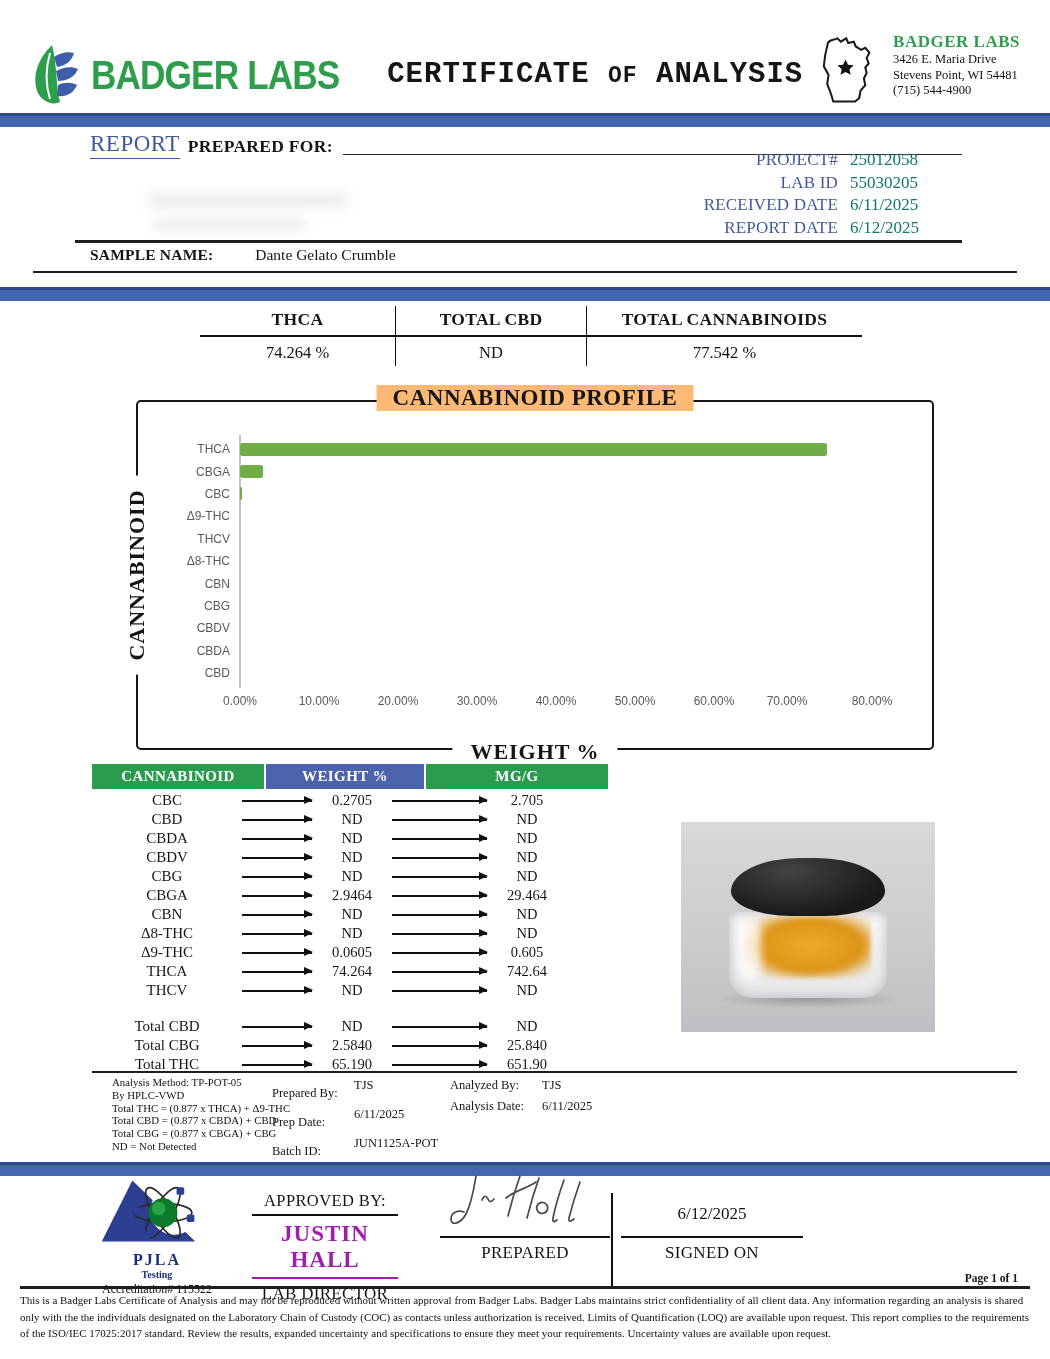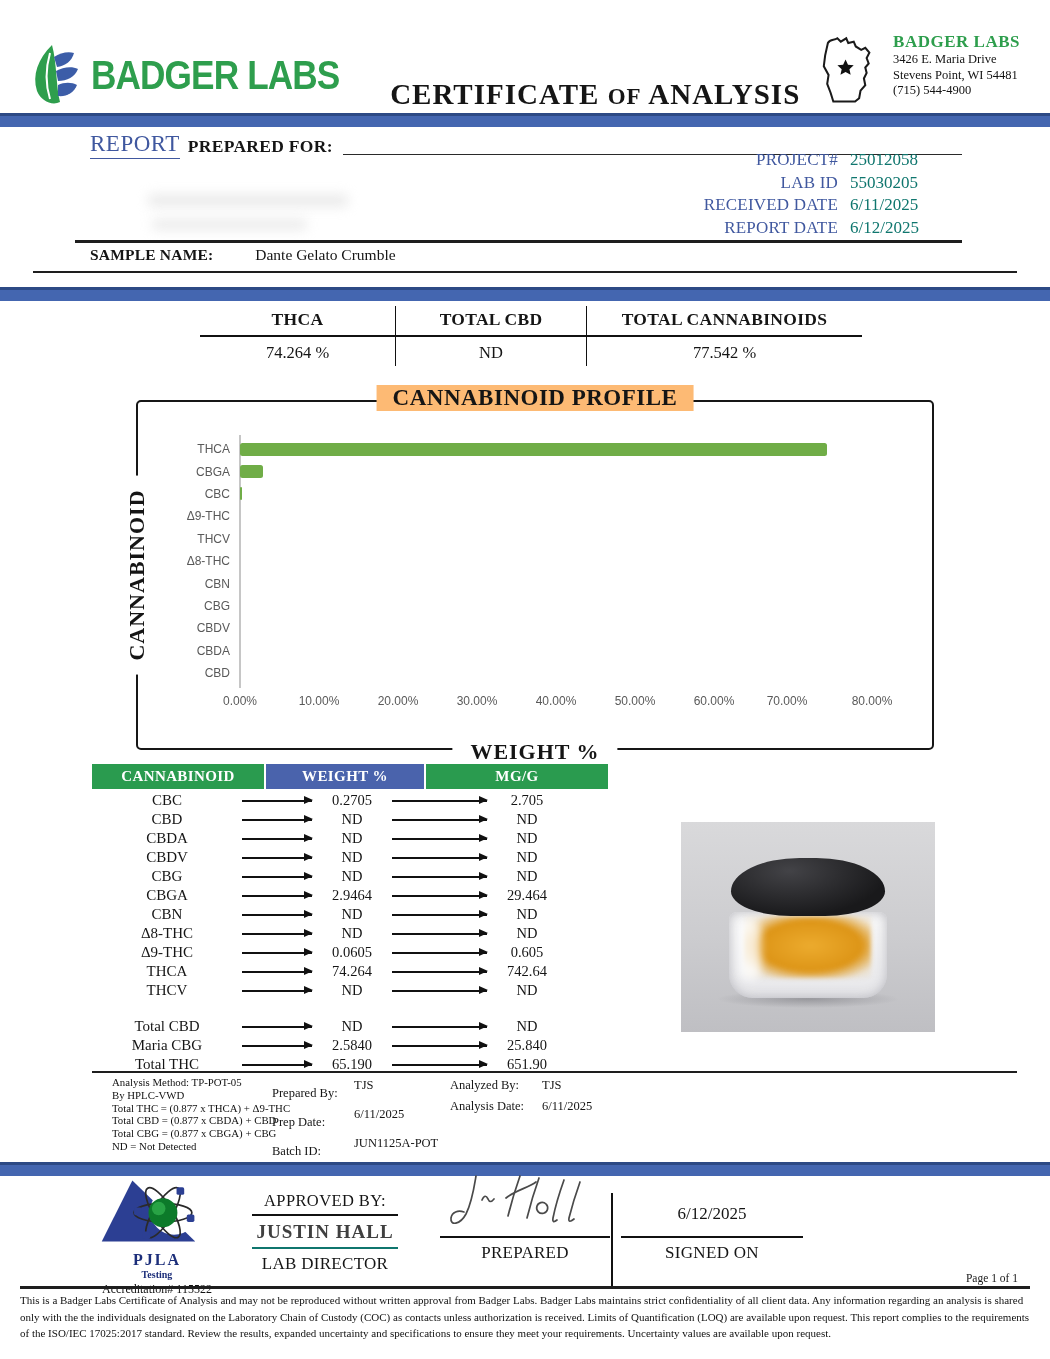--- a/index.html
+++ b/index.html
@@ -4,21 +4,21 @@
 <style>
   html,body{margin:0;padding:0;background:#fff;}
   .page{position:relative;width:1050px;height:1359px;background:#fff;overflow:hidden;
         font-family:"Liberation Serif",serif;color:#151515;}
 
   
   .hdr{position:absolute;top:26px;left:30px;width:990px;height:88px;display:flex;justify-content:space-between;}
   .logo-left{display:flex;align-items:center;gap:9px;margin-top:10px;}
   .logo-word{font-family:"Liberation Sans",sans-serif;font-weight:bold;font-size:40px;
              color:#2e9e4d;letter-spacing:-1px;transform:scaleX(.88);transform-origin:left;white-space:nowrap;}
-  .coa-title{margin-top:52px;font-family:Liberation Serif, serif;font-weight:bold;font-size:29px;
+  .coa-title{margin-top:32px;font-family:Liberation Mono, monospace;font-weight:bold;font-size:29px;
              letter-spacing:1px;white-space:nowrap;}
   .coa-title .of{font-size:23px;}
   .lab-right{display:flex;gap:8px;align-items:flex-start;margin-top:6px;}
   .lab-name{font-size:17px;font-weight:bold;color:#2e9e4d;letter-spacing:.5px;}
   .lab-addr{font-size:12.5px;line-height:15.5px;color:#111;}
 
   
   .bluebar{position:absolute;left:0;width:1050px;height:14px;
            background:linear-gradient(180deg,#2d4a85 0%,#2d4a85 22%,#4466b0 22%,#4466b0 100%);}
   #bar1{top:113px;} #bar2{top:287px;} #bar3{top:1162px;}
@@ -109,33 +109,33 @@
            background:radial-gradient(ellipse at 38% 22%,#434347,#19191b 72%);
            border-radius:48% 48% 42% 42% / 62% 62% 46% 46%;}
 
   
   .pjla{position:absolute;left:92px;top:1177px;width:130px;text-align:center;}
   .pjla-name{font-size:16px;font-weight:bold;color:#1c2e7a;letter-spacing:2px;margin-top:2px;}
   .pjla-sub{font-size:10px;font-weight:bold;color:#1c2e7a;}
   .pjla-acc{font-size:12px;color:#111;margin-top:2px;white-space:nowrap;margin-left:-28px;width:186px;}
   .app-col{position:absolute;left:252px;top:1191px;width:146px;text-align:center;}
   .app-by{font-size:16.5px;letter-spacing:.4px;padding-bottom:3px;border-bottom:2px solid #111;}
-  .app-name{font-size:19px;font-weight:bold;color:#404040;letter-spacing:1px;padding:5px 0 4px 0;border-bottom:2px solid #0f766e;}
+  .app-name{font-size:23px;font-weight:bold;color:#a21caf;letter-spacing:1px;padding:5px 0 4px 0;border-bottom:2px solid #a21caf;}
   .app-title{font-size:17px;padding-top:5px;letter-spacing:.3px;}
   .sig-art{position:absolute;left:442px;top:1170px;}
   .sigline{position:absolute;background:#111;height:2px;top:1236px;}
   #sigline-a{left:440px;width:170px;}
   #sigline-b{left:621px;width:182px;}
   .sig-label{position:absolute;left:440px;top:1243px;width:170px;text-align:center;font-size:17px;letter-spacing:.3px;}
   .vdiv{position:absolute;left:611px;top:1193px;width:2px;height:93px;background:#111;}
   .signed-date{position:absolute;left:621px;top:1204px;width:182px;text-align:center;font-size:17px;}
   .signed-on{position:absolute;left:621px;top:1243px;width:182px;text-align:center;font-size:17px;letter-spacing:.3px;}
 
   
-  .pageno{position:absolute;top:1272px;right:32px;font-size:11.5px;}
+  .pageno{position:absolute;top:1272px;right:32px;font-size:11.5px;font-weight:bold;}
   #rule-d{top:1286px;left:20px;width:1010px;height:3px;}
   .disclaimer{position:absolute;top:1292px;left:20px;width:1012px;font-size:11px;line-height:16.5px;color:#101010;}
 </style>
 </head>
 <body>
 
 <div class="page">
 
   <div class="hdr">
     <div class="logo-left">
@@ -390,21 +390,21 @@
     </div>
   <div class="rt-totals" id="rt-totals">
       <div class="rrow">
         <span class="rname">Total CBD</span>
         <div class="arrow"></div>
         <span class="rval">ND</span>
         <div class="arrow"></div>
         <span class="rval">ND</span>
       </div>
       <div class="rrow">
-        <span class="rname">Maria CBG</span>
+        <span class="rname">Total CBG</span>
         <div class="arrow"></div>
         <span class="rval">2.5840</span>
         <div class="arrow"></div>
         <span class="rval">25.840</span>
       </div>
       <div class="rrow">
         <span class="rname">Total THC</span>
         <div class="arrow"></div>
         <span class="rval">65.190</span>
         <div class="arrow"></div>

